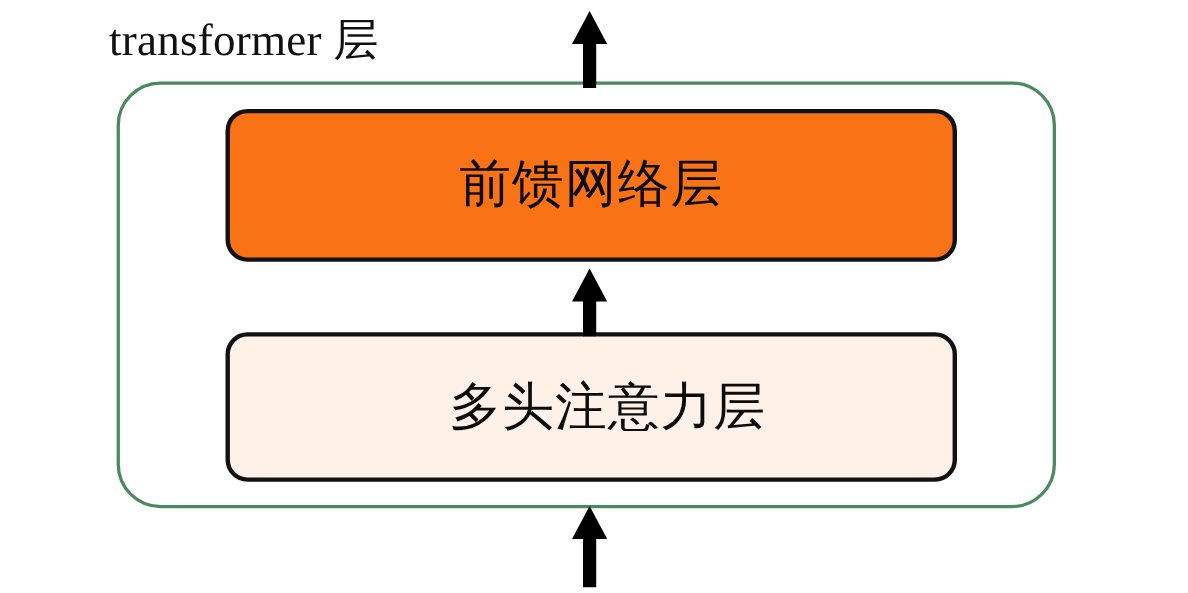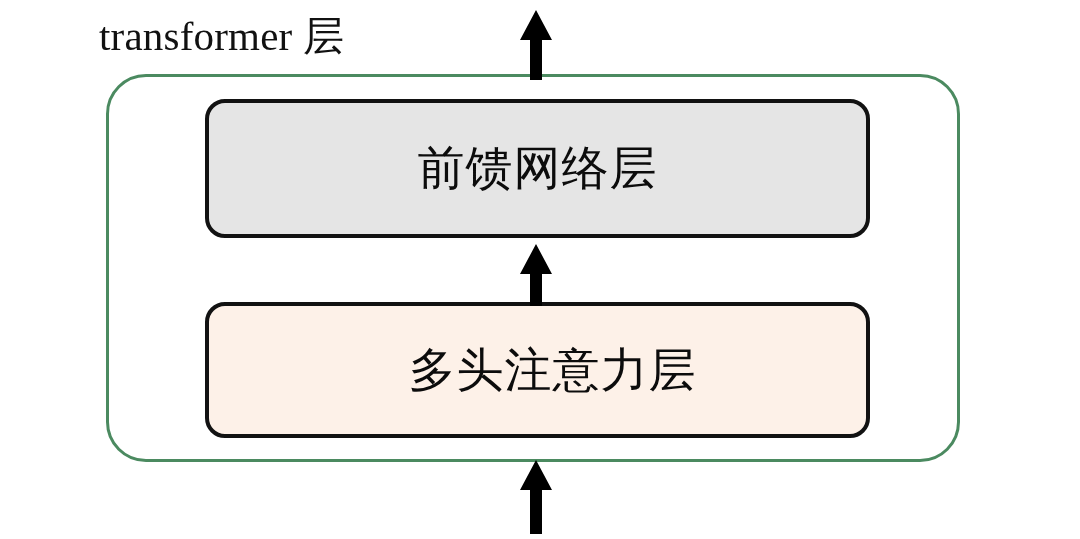--- a/index.html
+++ b/index.html
@@ -97,21 +97,21 @@
 </style>
 </head>
 <body>
 
 <div id="diagram-canvas">
 
   <div class="diagram-title">transformer 层</div>
 
   <div class="outer-block" id="outer-block" style="border-color: rgb(75, 138, 96); border-radius: 40px;"></div>
 
-  <div class="layer-box" id="box-ffn" style="background: #e5e5e5; border-color: rgb(18, 18, 18); justify-content: center;">
+  <div class="layer-box" id="box-ffn" style="background: #f97316; border-color: rgb(18, 18, 18); justify-content: center;">
     <span class="layer-label">前馈网络层</span>
   </div>
 
   <div class="layer-box" id="box-mha" style="background: rgb(253, 241, 232); border-color: rgb(18, 18, 18);">
     <span class="layer-label">多头注意力层</span>
   </div>
 
   <div class="arrow" id="arrow-output">
     <svg viewBox="0 0 48 72" width="48" height="72" aria-hidden="true">
       <polygon points="24,2 40,32 30,32 30,72 18,72 18,32 8,32" fill="#000000"></polygon>

